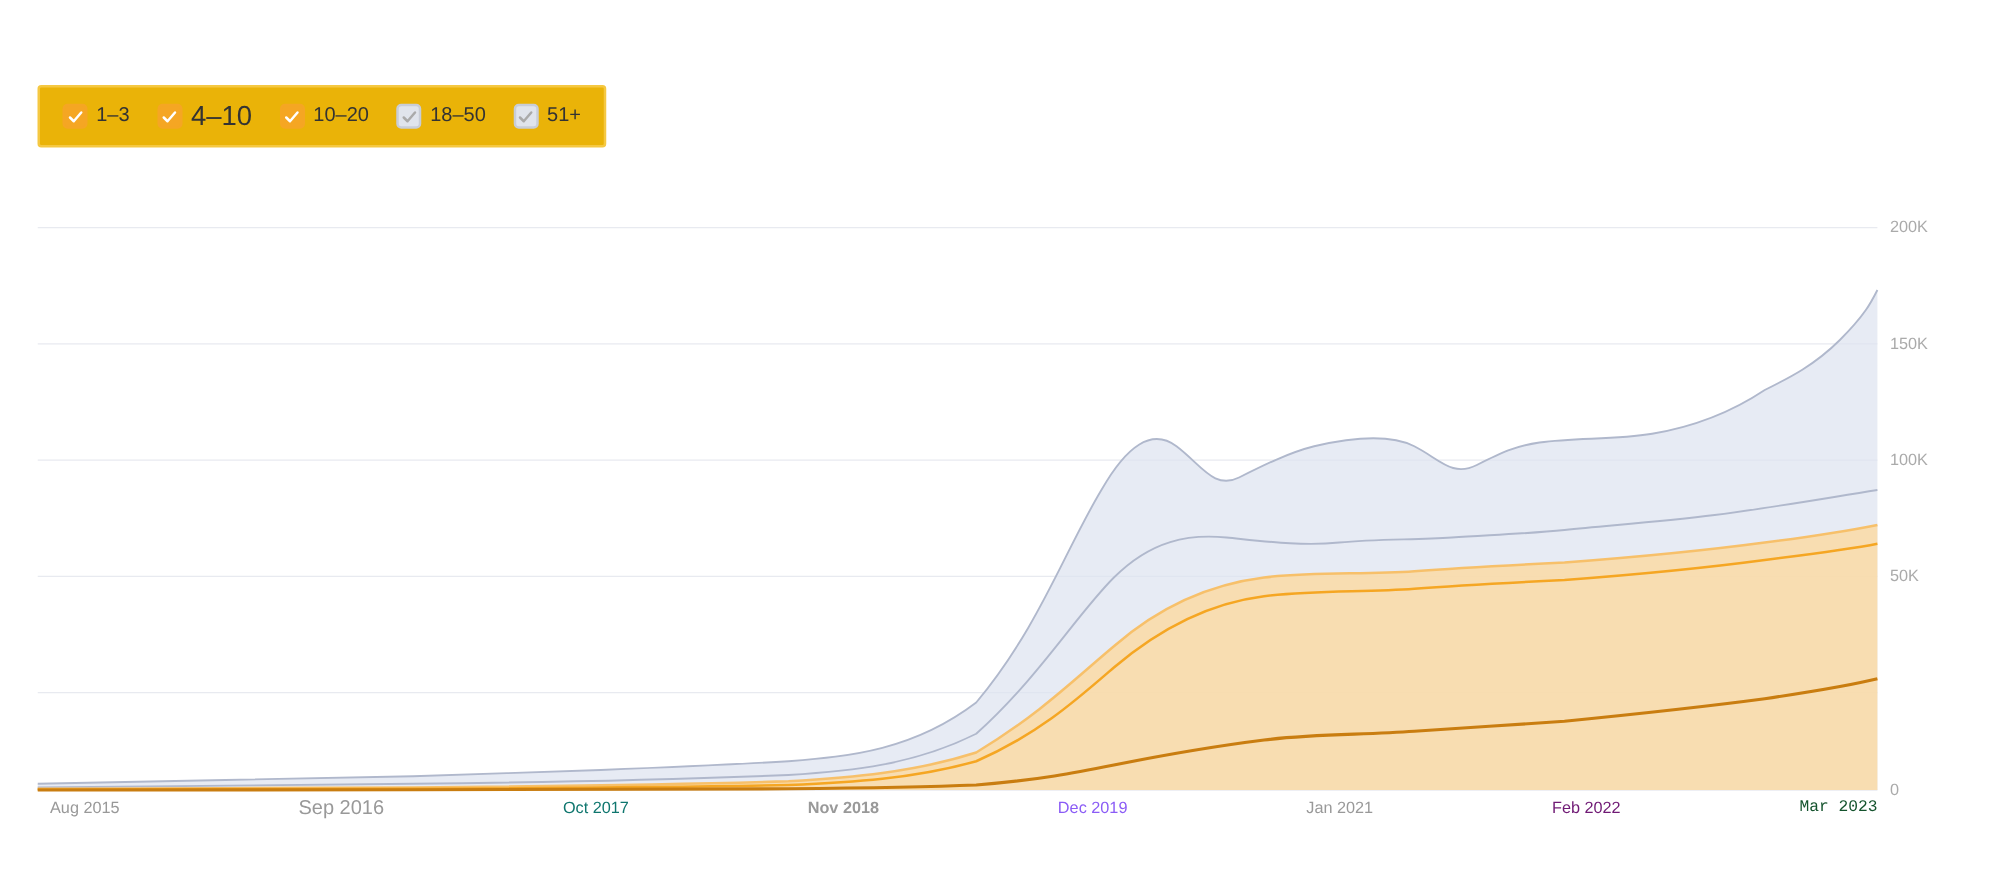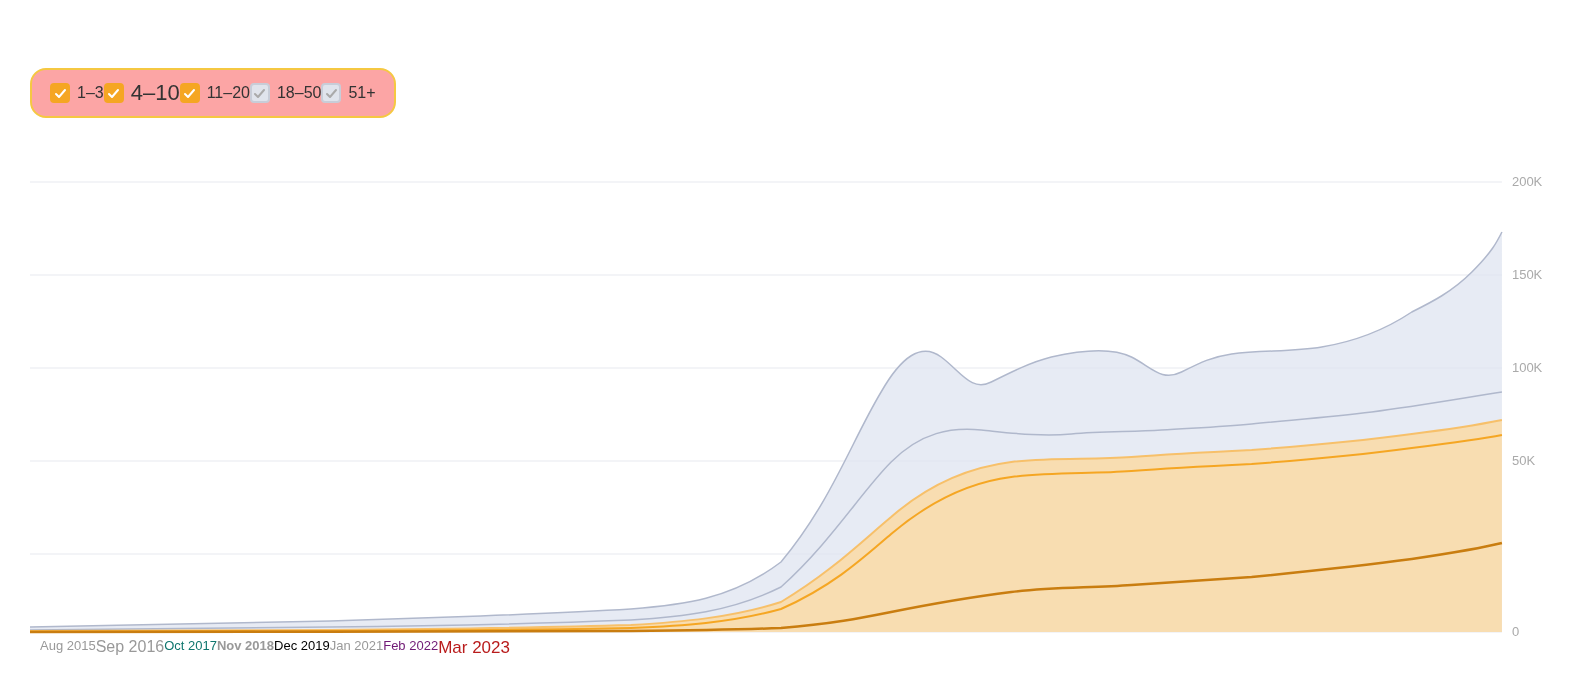--- a/index.html
+++ b/index.html
@@ -33,25 +33,26 @@
       display: flex;
       align-items: center;
       justify-content: center;
       cursor: pointer;
       color: #666;
       font-size: 18px;
     }
     .legend-box {
       display: inline-flex;
       align-items: center;
+      gap: 22px;
       border: 2px solid #f5c842;
-      border-radius: 16px;
+      border-radius: 3px;
       padding: 10px 18px;
       margin-bottom: 18px;
-      background: #fca5a5;
+      background: #eab308;
     }
     .legend-item {
       display: flex;
       align-items: center;
       gap: 7px;
       font-size: 16px;
       color: #333;
       cursor: pointer;
     }
     .checkbox {
@@ -114,21 +115,21 @@
           </svg>
         </div>
         <span style="font-size: 22px; color: rgb(51, 51, 51);">4–10</span>
       </div>
       <div class="legend-item">
         <div class="checkbox active-orange">
           <svg viewBox="0 0 13 13" fill="none">
             <polyline points="2,7 5,10 11,3" stroke="white" stroke-width="2" stroke-linecap="round" stroke-linejoin="round"></polyline>
           </svg>
         </div>
-        <span style="font-size: 16px; color: rgb(51, 51, 51);">11–20</span>
+        <span style="font-size: 16px; color: rgb(51, 51, 51);">10–20</span>
       </div>
       <div class="legend-item">
         <div class="checkbox inactive-gray">
           <svg viewBox="0 0 13 13" fill="none">
             <polyline points="2,7 5,10 11,3" stroke="#aaa" stroke-width="2" stroke-linecap="round" stroke-linejoin="round"></polyline>
           </svg>
         </div>
         <span style="font-size: 16px; color: rgb(51, 51, 51);">18–50</span>
       </div>
       <div class="legend-item">
@@ -275,23 +276,23 @@
         C 900,432 940,425 980,420
         C 1020,415 1060,416 1100,413
         C 1140,410 1180,408 1220,405
         C 1260,401 1320,395 1380,387
         C 1420,381 1450,376 1470,371
       " fill="none" stroke="#c97d10" stroke-width="2.5"></path>
     </svg>
   </div>
 
   
-  <div style="display:flex; padding: 4px 60px 0 10px; margin-top: -8px;">
+  <div style="display:flex; justify-content:space-between; padding: 4px 60px 0 10px; margin-top: -8px;">
     <span style="font-size:13px;color:#999;text-align:center;">Aug 2015</span>
     <span style="font-size:16px;color:#999;text-align:center;">Sep 2016</span>
     <span style="font-size:13px;color:#0f766e;text-align:center;">Oct 2017</span>
     <span style="font-size:13px;color:#999;text-align:center;font-weight:bold;">Nov 2018</span>
-    <span style="font-size:13px;color:#000000;text-align:center;">Dec 2019</span>
+    <span style="font-size:13px;color:#8b5cf6;text-align:center;">Dec 2019</span>
     <span style="font-size:13px;color:#999;text-align:center;">Jan 2021</span>
     <span style="font-size:13px;color:#701a75;text-align:center;">Feb 2022</span>
-    <span style="font-size:17px;color:#b91c1c;text-align:center;">Mar 2023</span>
+    <span style="font-size:13px;color:#14532d;text-align:center;font-family:Liberation Mono, monospace;">Mar 2023</span>
   </div>
 </div>
 
 </body></html>

